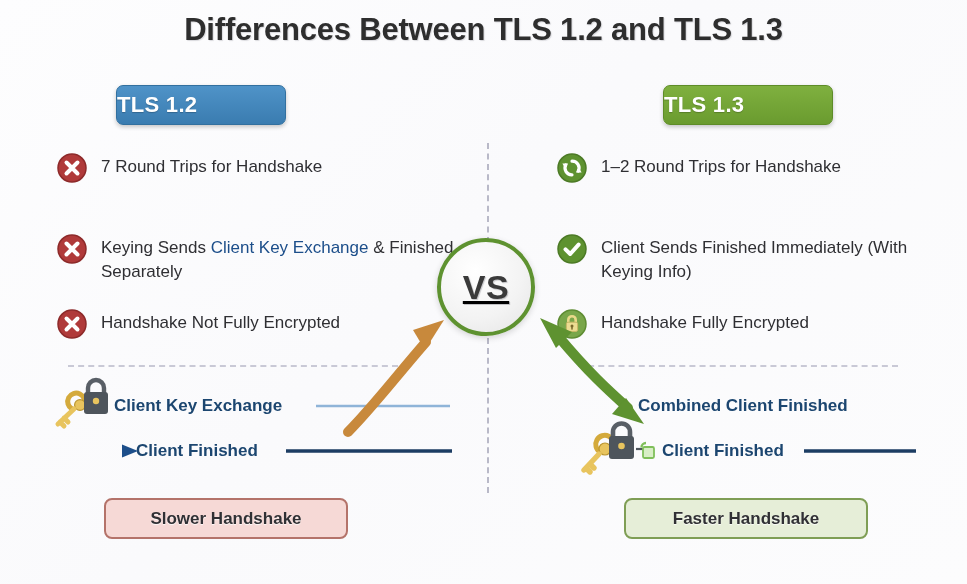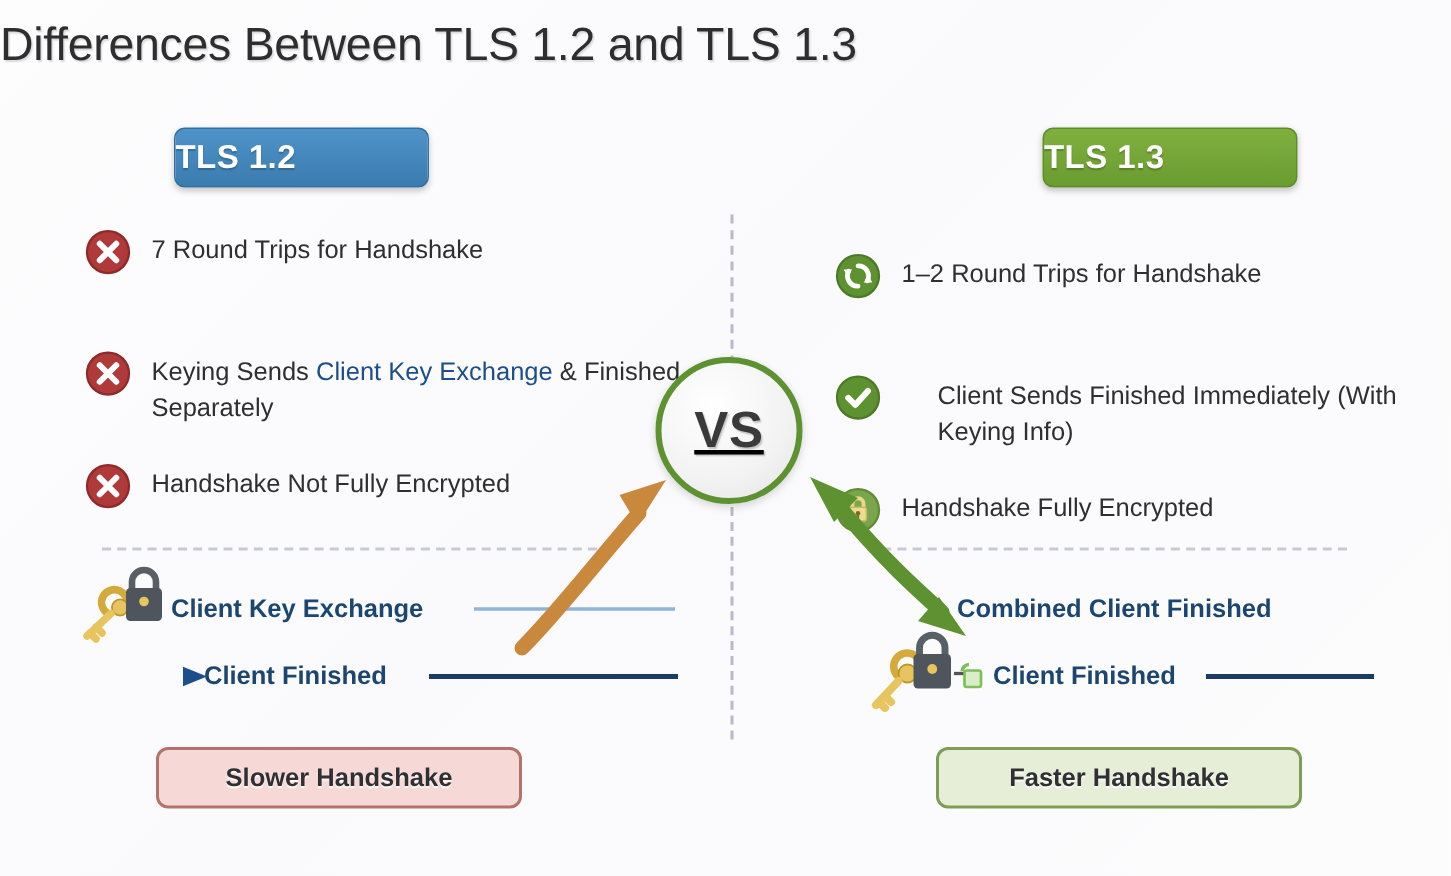--- a/index.html
+++ b/index.html
@@ -18,23 +18,23 @@
     overflow: hidden;
     background: linear-gradient(135deg, #fdfdfe 0%, #fafafc 45%, #fcfcfd 100%);
   }
 
   
   .title {
     position: absolute;
     left: 0;
     top: 12px;
     width: 967px;
-    text-align: left;
+    text-align: center;
     font-size: 31px;
-    font-weight: normal;
+    font-weight: bold;
     color: #2e2e2e;
     letter-spacing: -0.2px;
     text-shadow: 1px 1px 1px rgba(190,190,195,0.55);
   }
 
   
   .badge {
     position: absolute;
     height: 38px;
     line-height: 38px;
@@ -47,21 +47,21 @@
     text-shadow: 0 1px 1px rgba(0,0,0,0.22);
   }
   .badge-tls12 {
     left: 116px;
     top: 85px;
     width: 168px;
     background: linear-gradient(180deg, #4f93c8 0%, #3a7cb0 100%);
     border: 1px solid #32709f;
   }
   .badge-tls13 {
-    left: 695px;
+    left: 663px;
     top: 85px;
     width: 168px;
     background: linear-gradient(180deg, #7fb03f 0%, #6a9b2f 100%);
     border: 1px solid #5e8c28;
   }
 
   
   .v-divider {
     position: absolute;
     left: 487px;
@@ -94,21 +94,21 @@
   }
   .bullet .btext {
     font-size: 17px;
     line-height: 1.42;
     color: #2f2f33;
     padding-top: 3px;
   }
   .hl-blue { color: #1c4e8a; }
 
   .left-col  { left: 56px;  width: 400px; }
-  .right-col { left: 556px; width: 380px; margin-top: 16px; }
+  .right-col { left: 556px; width: 380px; }
 
   
   .vs-circle {
     position: absolute;
     left: 437px;
     top: 238px;
     width: 98px;
     height: 98px;
     border-radius: 50%;
     background: radial-gradient(circle at 38% 32%, #ffffff 0%, #f3f3f3 58%, #e4e4e4 100%);
@@ -226,21 +226,21 @@
         <circle cx="16" cy="16" r="14" fill="#5e9230" stroke="#4c7a26" stroke-width="1.5"></circle>
         <path d="M16 9.2 A6.8 6.8 0 0 1 22.2 19.2" fill="none" stroke="#ffffff" stroke-width="3.2" stroke-linecap="round"></path>
         <path d="M16 22.8 A6.8 6.8 0 0 1 9.8 12.8" fill="none" stroke="#ffffff" stroke-width="3.2" stroke-linecap="round"></path>
         <polygon points="22.8,15.6 25.6,20.4 19.9,20.4" fill="#ffffff"></polygon>
         <polygon points="9.2,16.4 6.4,11.6 12.1,11.6" fill="#ffffff"></polygon>
       </svg>
     </span>
     <span class="btext">1–2 Round Trips for Handshake</span>
   </div>
 
-  <div class="bullet right-col" style="top:233px;gap:24px;">
+  <div class="bullet right-col" style="top:233px;">
     <span class="icon-wrap">
       <svg class="icon-svg" viewBox="0 0 32 32">
         <circle cx="16" cy="16" r="14" fill="#5e9230" stroke="#4c7a26" stroke-width="1.5"></circle>
         <path d="M9.5 16.3 L14.2 21 L22.6 11.6" fill="none" stroke="#ffffff" stroke-width="4" stroke-linecap="round" stroke-linejoin="round"></path>
       </svg>
     </span>
     <span class="btext">Client Sends Finished Immediately (With Keying Info)</span>
   </div>
 
   <div class="bullet right-col" style="top:308px;">

